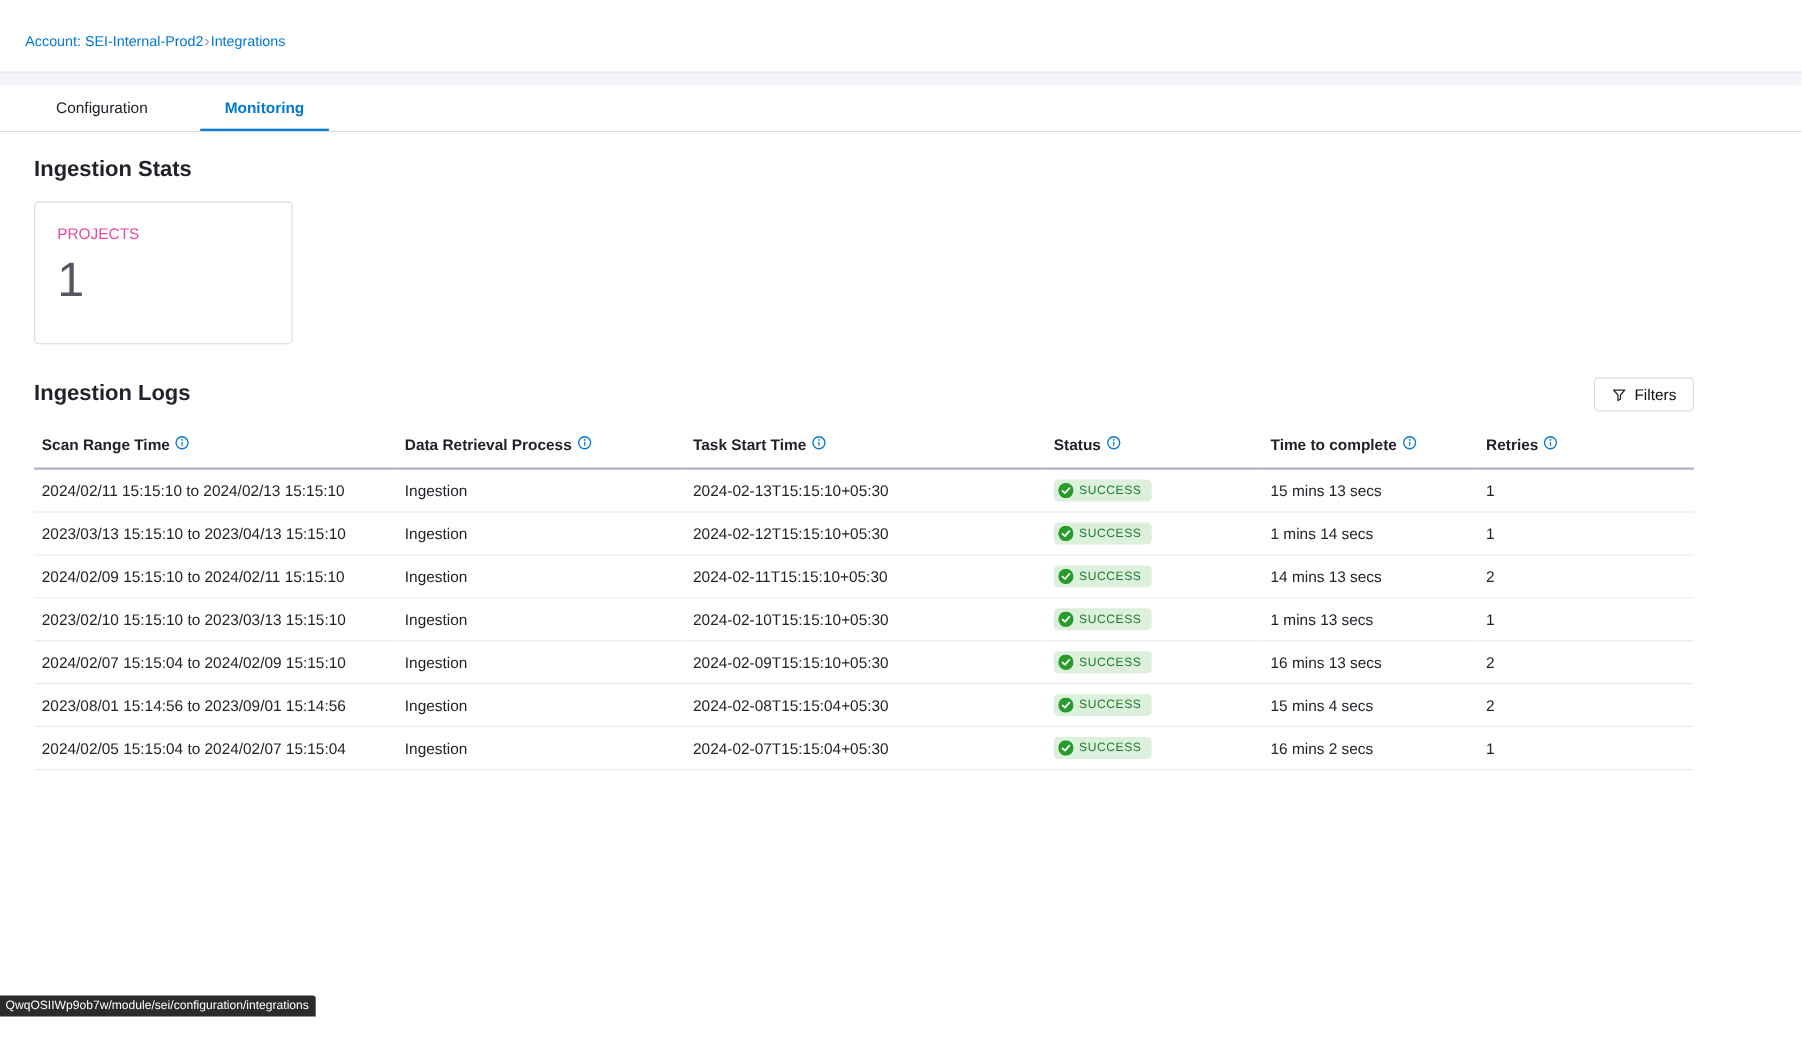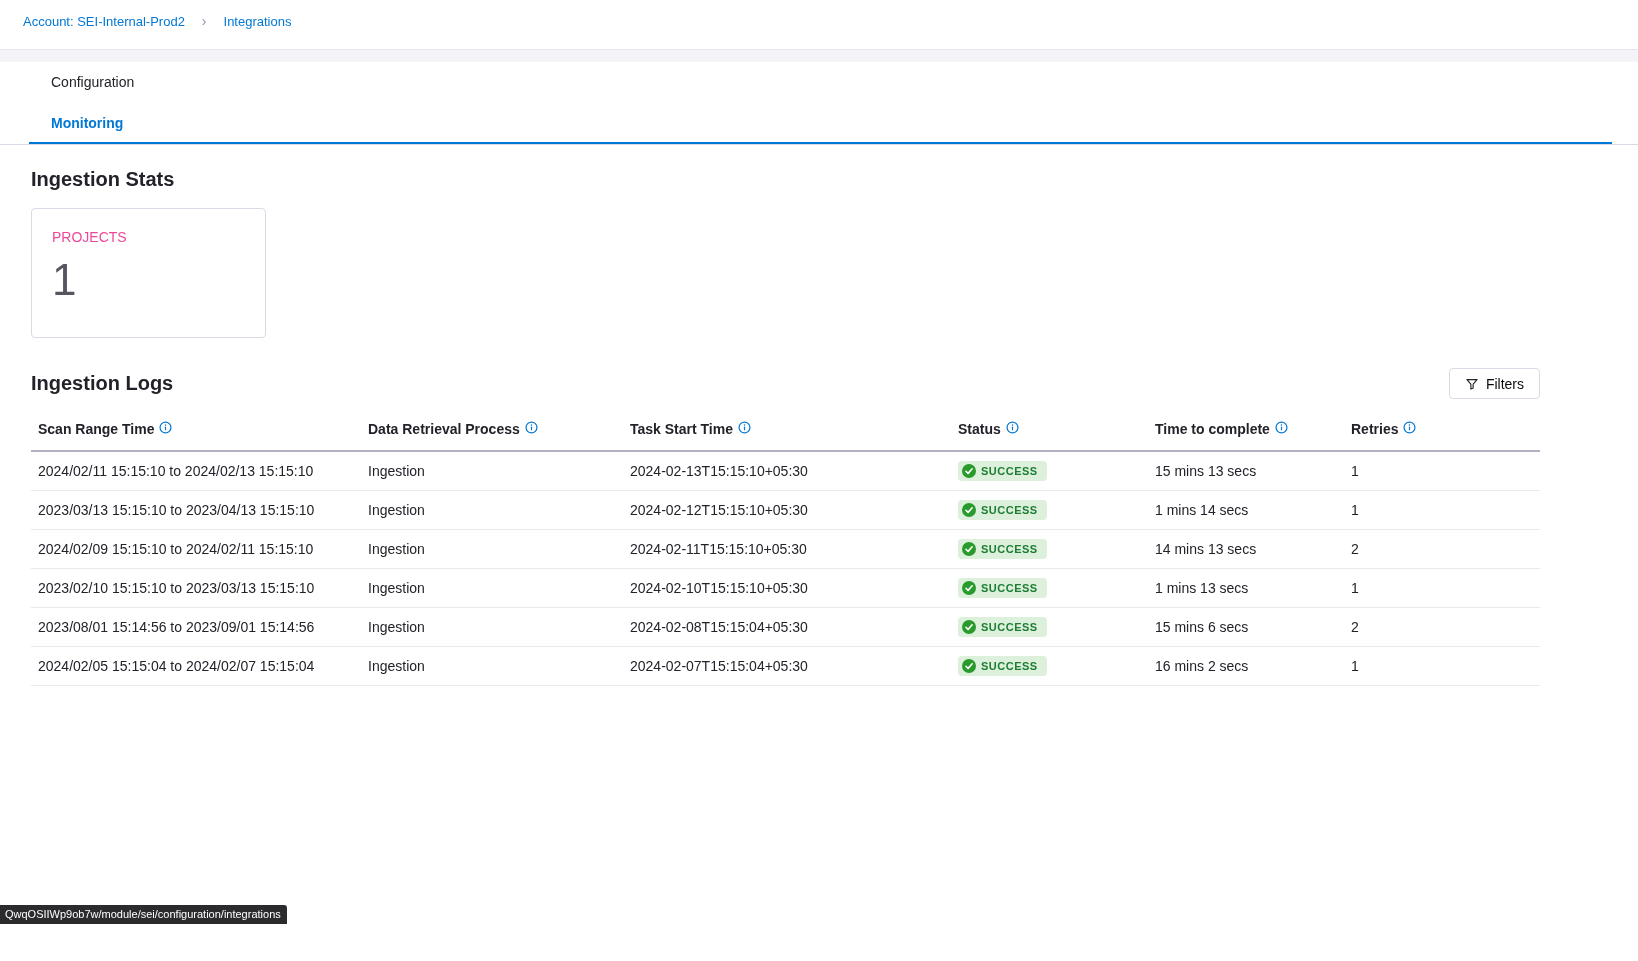--- a/index.html
+++ b/index.html
@@ -9,21 +9,21 @@
     height: 961px;
     position: relative;
     background: #ffffff;
     font-family: "Liberation Sans", sans-serif;
     color: #22222a;
     overflow: hidden;
   }
 
   
   .page-header { padding: 14px 0 20px 23px; background: #fff; }
-  .breadcrumb { font-size: 13px; display: flex; align-items: center; gap: 17px; }
+  .breadcrumb { font-size: 13px; display: flex; align-items: center; gap: 1px; margin-top: 16px; }
   .breadcrumb a { color: #0278d5; text-decoration: none; cursor: pointer; }
   .breadcrumb .chev { color: #9293ab; font-size: 14px; line-height: 1; transform: translateY(-1px); }
 
   .title-row { display: flex; align-items: center; gap: 14px; margin-top: 12px; }
 
   .jira-logo { position: relative; width: 48px; height: 48px; flex: 0 0 48px; }
   .jira-logo .d1, .jira-logo .d2, .jira-logo .d3 {
     position: absolute; left: 50%; top: 50%;
     transform: translate(-50%, -50%) rotate(45deg);
   }
@@ -37,21 +37,21 @@
     display: inline-flex; align-items: center; gap: 6px;
     background: #dcf1d4; color: #16a12c;
     font-size: 14px; font-weight: 700; letter-spacing: 0.4px;
     padding: 5px 11px 5px 7px; border-radius: 3px;
   }
 
   
   .header-gap { height: 13px; background: #f4f4f8; border-top: 1px solid #e4e4ec; }
 
   
-  .tab-bar { display: flex; padding-left: 29px; border-bottom: 1px solid #d9dae5; background: #fff; flex-direction: column; }
+  .tab-bar { display: flex; padding-left: 29px; border-bottom: 1px solid #d9dae5; background: #fff; }
   .tab {
     padding: 12px 22px 11px 22px;
     font-size: 14px; color: #22222a; cursor: pointer;
     border-bottom: 2px solid transparent;
     margin-right: 26px;
   }
   .tab.active { color: #0278d5; font-weight: 700; border-bottom-color: #0278d5; }
 
   
   .content { padding: 0 98px 0 31px; }
@@ -92,21 +92,21 @@
   .logs-table td {
     font-size: 14px; color: #22222a; padding: 9px 8px 9px 7px;
     border-bottom: 1px solid #e8e8ef; white-space: nowrap; overflow: hidden;
     height: 36px;
   }
   .info-icon { cursor: pointer; flex: 0 0 auto; display: inline-block; vertical-align: middle; }
 
   .success-badge {
     display: inline-flex; align-items: center; gap: 5px;
     background: #ddf0db; color: #1c7d33;
-    font-size: 11px; font-weight: 700; letter-spacing: 0.5px;
+    font-size: 11px; font-weight: 400; letter-spacing: 0.5px;
     padding: 3px 9px 3px 4px; border-radius: 4px;
   }
 
   
   .status-tooltip {
     position: absolute; left: 0; top: 905px;
     background: #2b2b2e; color: #fff;
     font-size: 11px; padding: 3px 6px 4px 5px;
     border-top-right-radius: 3px; white-space: nowrap;
   }
@@ -295,37 +295,55 @@
                   <path d="M4.5 8.3 L7 10.7 L11.6 5.5" stroke="#ffffff" stroke-width="1.8" fill="none" stroke-linecap="round" stroke-linejoin="round"></path>
                 </svg>
         </span>
         <span>SUCCESS</span>
       </span>
     </td>
     <td>1 mins 13 secs</td>
     <td>1</td>
   </tr>
 
+  <tr>
+    <td>2024/02/07 15:15:04 to 2024/02/09 15:15:10</td>
+    <td>Ingestion</td>
+    <td>2024-02-09T15:15:10+05:30</td>
+    <td>
+      <span class="success-badge">
+        <span style="display:inline-flex;">
+          <svg width="14" height="14" viewBox="0 0 16 16">
+                  <circle cx="8" cy="8" r="8" fill="#299b2d"></circle>
+                  <path d="M4.5 8.3 L7 10.7 L11.6 5.5" stroke="#ffffff" stroke-width="1.8" fill="none" stroke-linecap="round" stroke-linejoin="round"></path>
+                </svg>
+        </span>
+        <span>SUCCESS</span>
+      </span>
+    </td>
+    <td>16 mins 13 secs</td>
+    <td>2</td>
+  </tr>
 
   <tr>
     <td>2023/08/01 15:14:56 to 2023/09/01 15:14:56</td>
     <td>Ingestion</td>
     <td>2024-02-08T15:15:04+05:30</td>
     <td>
       <span class="success-badge">
         <span style="display:inline-flex;">
           <svg width="14" height="14" viewBox="0 0 16 16">
                   <circle cx="8" cy="8" r="8" fill="#299b2d"></circle>
                   <path d="M4.5 8.3 L7 10.7 L11.6 5.5" stroke="#ffffff" stroke-width="1.8" fill="none" stroke-linecap="round" stroke-linejoin="round"></path>
                 </svg>
         </span>
         <span>SUCCESS</span>
       </span>
     </td>
-    <td>15 mins 6 secs</td>
+    <td>15 mins 4 secs</td>
     <td>2</td>
   </tr>
 
   <tr>
     <td>2024/02/05 15:15:04 to 2024/02/07 15:15:04</td>
     <td>Ingestion</td>
     <td>2024-02-07T15:15:04+05:30</td>
     <td>
       <span class="success-badge">
         <span style="display:inline-flex;">

